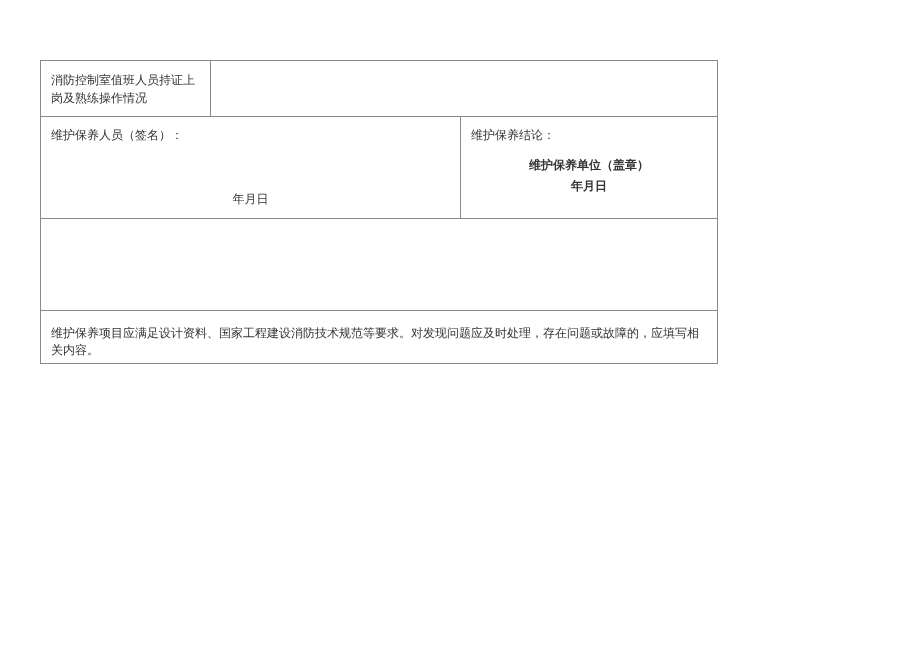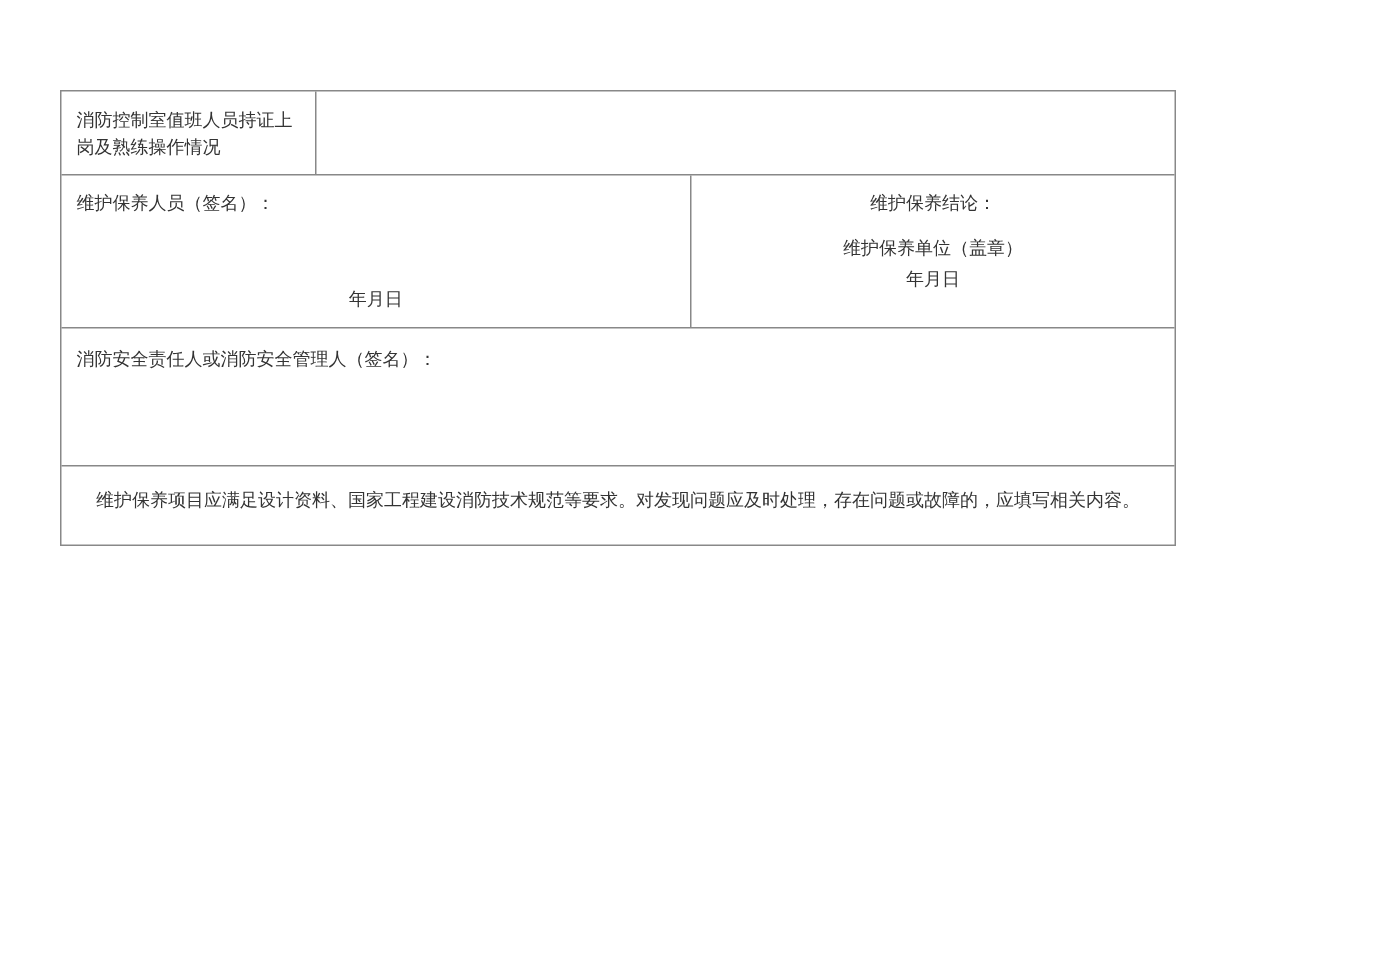--- a/index.html
+++ b/index.html
@@ -17,21 +17,21 @@
     .page {
       width: 920px;
       height: 651px;
       position: relative;
       background: #fff;
     }
     .table-container {
       position: absolute;
       top: 60px;
       left: 40px;
-      width: 744px;
+      width: 678px;
       border: 1px solid #888;
     }
     .row {
       display: flex;
       border-bottom: 1px solid #888;
     }
     .row:last-child {
       border-bottom: none;
     }
     .cell {
@@ -62,29 +62,29 @@
       padding: 10px;
     }
     .row2-right {
       flex: 1;
       display: flex;
       flex-direction: column;
       padding: 10px;
     }
     .row2-right-top {
       flex: 0 0 auto;
-      text-align: center;
     }
     .row2-right-bottom {
       flex: 1;
       display: flex;
       flex-direction: column;
       align-items: center;
       justify-content: center;
       gap: 4px;
+      font-weight: bold;
     }
     .row2-left-bottom {
       text-align: center;
       margin-top: auto;
     }
     .row3 {
       height: 92px;
       flex-direction: column;
       padding: 12px 10px;
     }
@@ -120,21 +120,20 @@
       <div class="row2-right">
         <div class="row2-right-top">维护保养结论：</div>
         <div class="row2-right-bottom">
           <div>维护保养单位（盖章）</div>
           <div>年月日</div>
         </div>
       </div>
     </div>
 
     <div class="row row3">
-      <div class="row3-sig">消防安全责任人或消防安全管理人（签名）：</div>
     </div>
 
     <div class="row row4">
       <div>维护保养项目应满足设计资料、国家工程建设消防技术规范等要求。对发现问题应及时处理，存在问题或故障的，应填写相关内容。</div>
     </div>
 
   </div>
 </div>
 
 </body></html>

